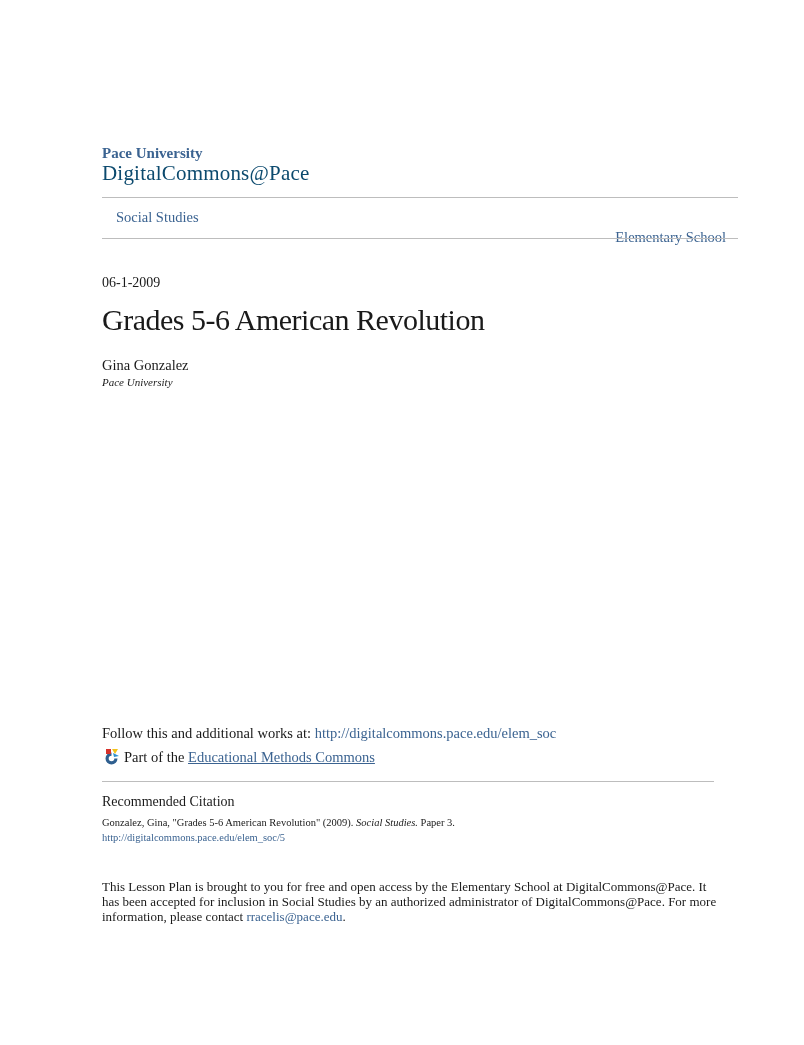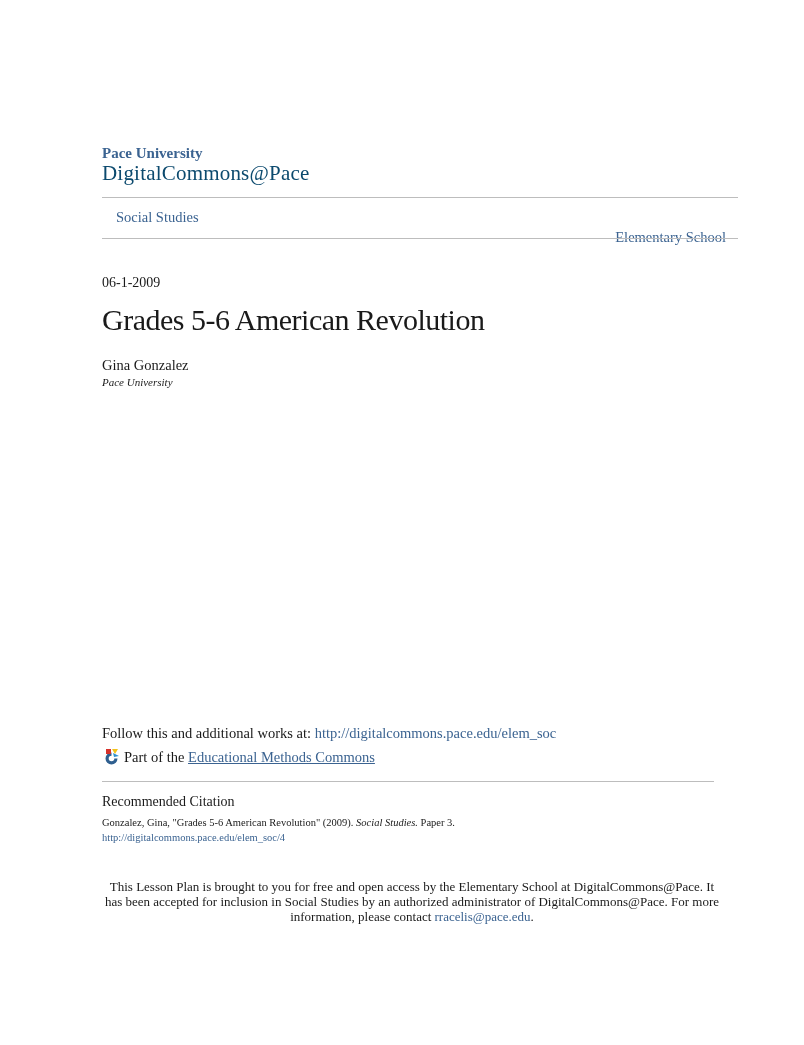--- a/index.html
+++ b/index.html
@@ -1,17 +1,17 @@
 <!DOCTYPE html>
 <html><head>
 <meta charset="utf-8">
 <style>
   html, body { margin: 0; padding: 0; background: #ffffff; }
   body { width: 804px; height: 1045px; position: relative; overflow: hidden; font-family: "Liberation Serif", "DejaVu Serif", serif; color: #1a1a1a; }
-  .abs { position: absolute; text-align: center; }
+  .abs { position: absolute; }
   .univ { left: 102px; top: 145px; font-size: 15px; font-weight: bold; color: #3b6391; }
   .dc { left: 102px; top: 161px; font-size: 21px; font-weight: normal; color: #0c4a6e; letter-spacing: 0.2px; }
   .rule { left: 102px; height: 1px; background: #bdbdbd; }
   .rule1 { top: 197px; width: 636px; }
   .rule2 { top: 238px; width: 636px; }
   .rule3 { top: 781px; width: 612px; }
   .series { left: 116px; top: 209px; font-size: 14.5px; color: #3b6391; }
   .inst { right: 78px; top: 209px; font-size: 14.5px; color: #3b6391; margin-top: 20px; }
   .date { left: 102px; top: 275px; font-size: 14px; }
   .title { left: 102px; top: 303px; font-size: 30px; letter-spacing: -0.5px; }
@@ -63,18 +63,18 @@
 </div>
 
 <div class="abs rule rule3"></div>
 
 <div class="abs rc">Recommended Citation</div>
 <div class="abs cite">
   <span>Gonzalez, Gina, "Grades 5-6 American Revolution" (2009).</span>
   <i>Social Studies.</i>
   <span>Paper 3.</span>
 </div>
-<div class="abs citeurl">http://digitalcommons.pace.edu/elem_soc/4</div>
+<div class="abs citeurl">http://digitalcommons.pace.edu/elem_soc/5</div>
 
 <div class="abs foot">
   <span>This Lesson Plan is brought to you for free and open access by the Elementary School at DigitalCommons@Pace. It has been accepted for inclusion in Social Studies by an authorized administrator of DigitalCommons@Pace. For more information, please contact</span>
   <a>rracelis@pace.edu</a><span>.</span>
 </div>
 
 </body></html>

